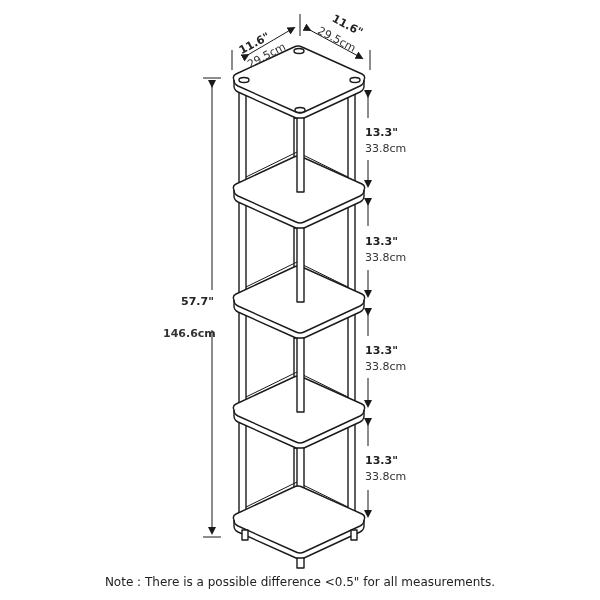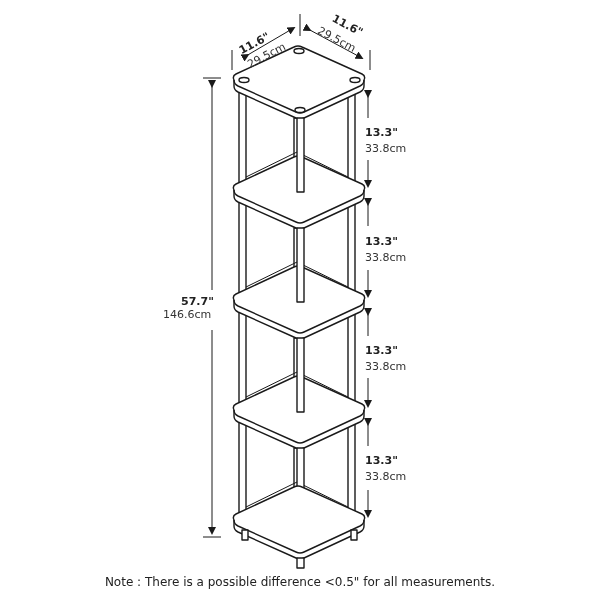--- a/index.html
+++ b/index.html
@@ -112,21 +112,21 @@
     <line x1="368" y1="490" x2="368" y2="514" marker-end="url(#ah)"></line>
   </g>
 </svg>
 
 <div class="lbl b" style="left:238px;top:38px;transform:rotate(-28deg);">11.6"</div>
 <div class="lbl r" style="left:246px;top:50px;transform:rotate(-28deg);">29.5cm</div>
 <div class="lbl b" style="left:331px;top:20px;transform:rotate(28deg);">11.6"</div>
 <div class="lbl r" style="left:316px;top:34px;transform:rotate(28deg);">29.5cm</div>
 
 <div class="lbl b" style="left:181px;top:296px;">57.7"</div>
-<div class="lbl r" style="left:163px;top:309px;">146.6cm</div>
+<div class="lbl r" style="left:163px;top:328px;font-weight:bold;">146.6cm</div>
 
 <div class="lbl b" style="left:365px;top:127px;">13.3"</div>
 <div class="lbl r" style="left:365px;top:143px;">33.8cm</div>
 <div class="lbl b" style="left:365px;top:236px;">13.3"</div>
 <div class="lbl r" style="left:365px;top:252px;">33.8cm</div>
 <div class="lbl b" style="left:365px;top:345px;">13.3"</div>
 <div class="lbl r" style="left:365px;top:361px;">33.8cm</div>
 <div class="lbl b" style="left:365px;top:455px;">13.3"</div>
 <div class="lbl r" style="left:365px;top:471px;">33.8cm</div>
 

